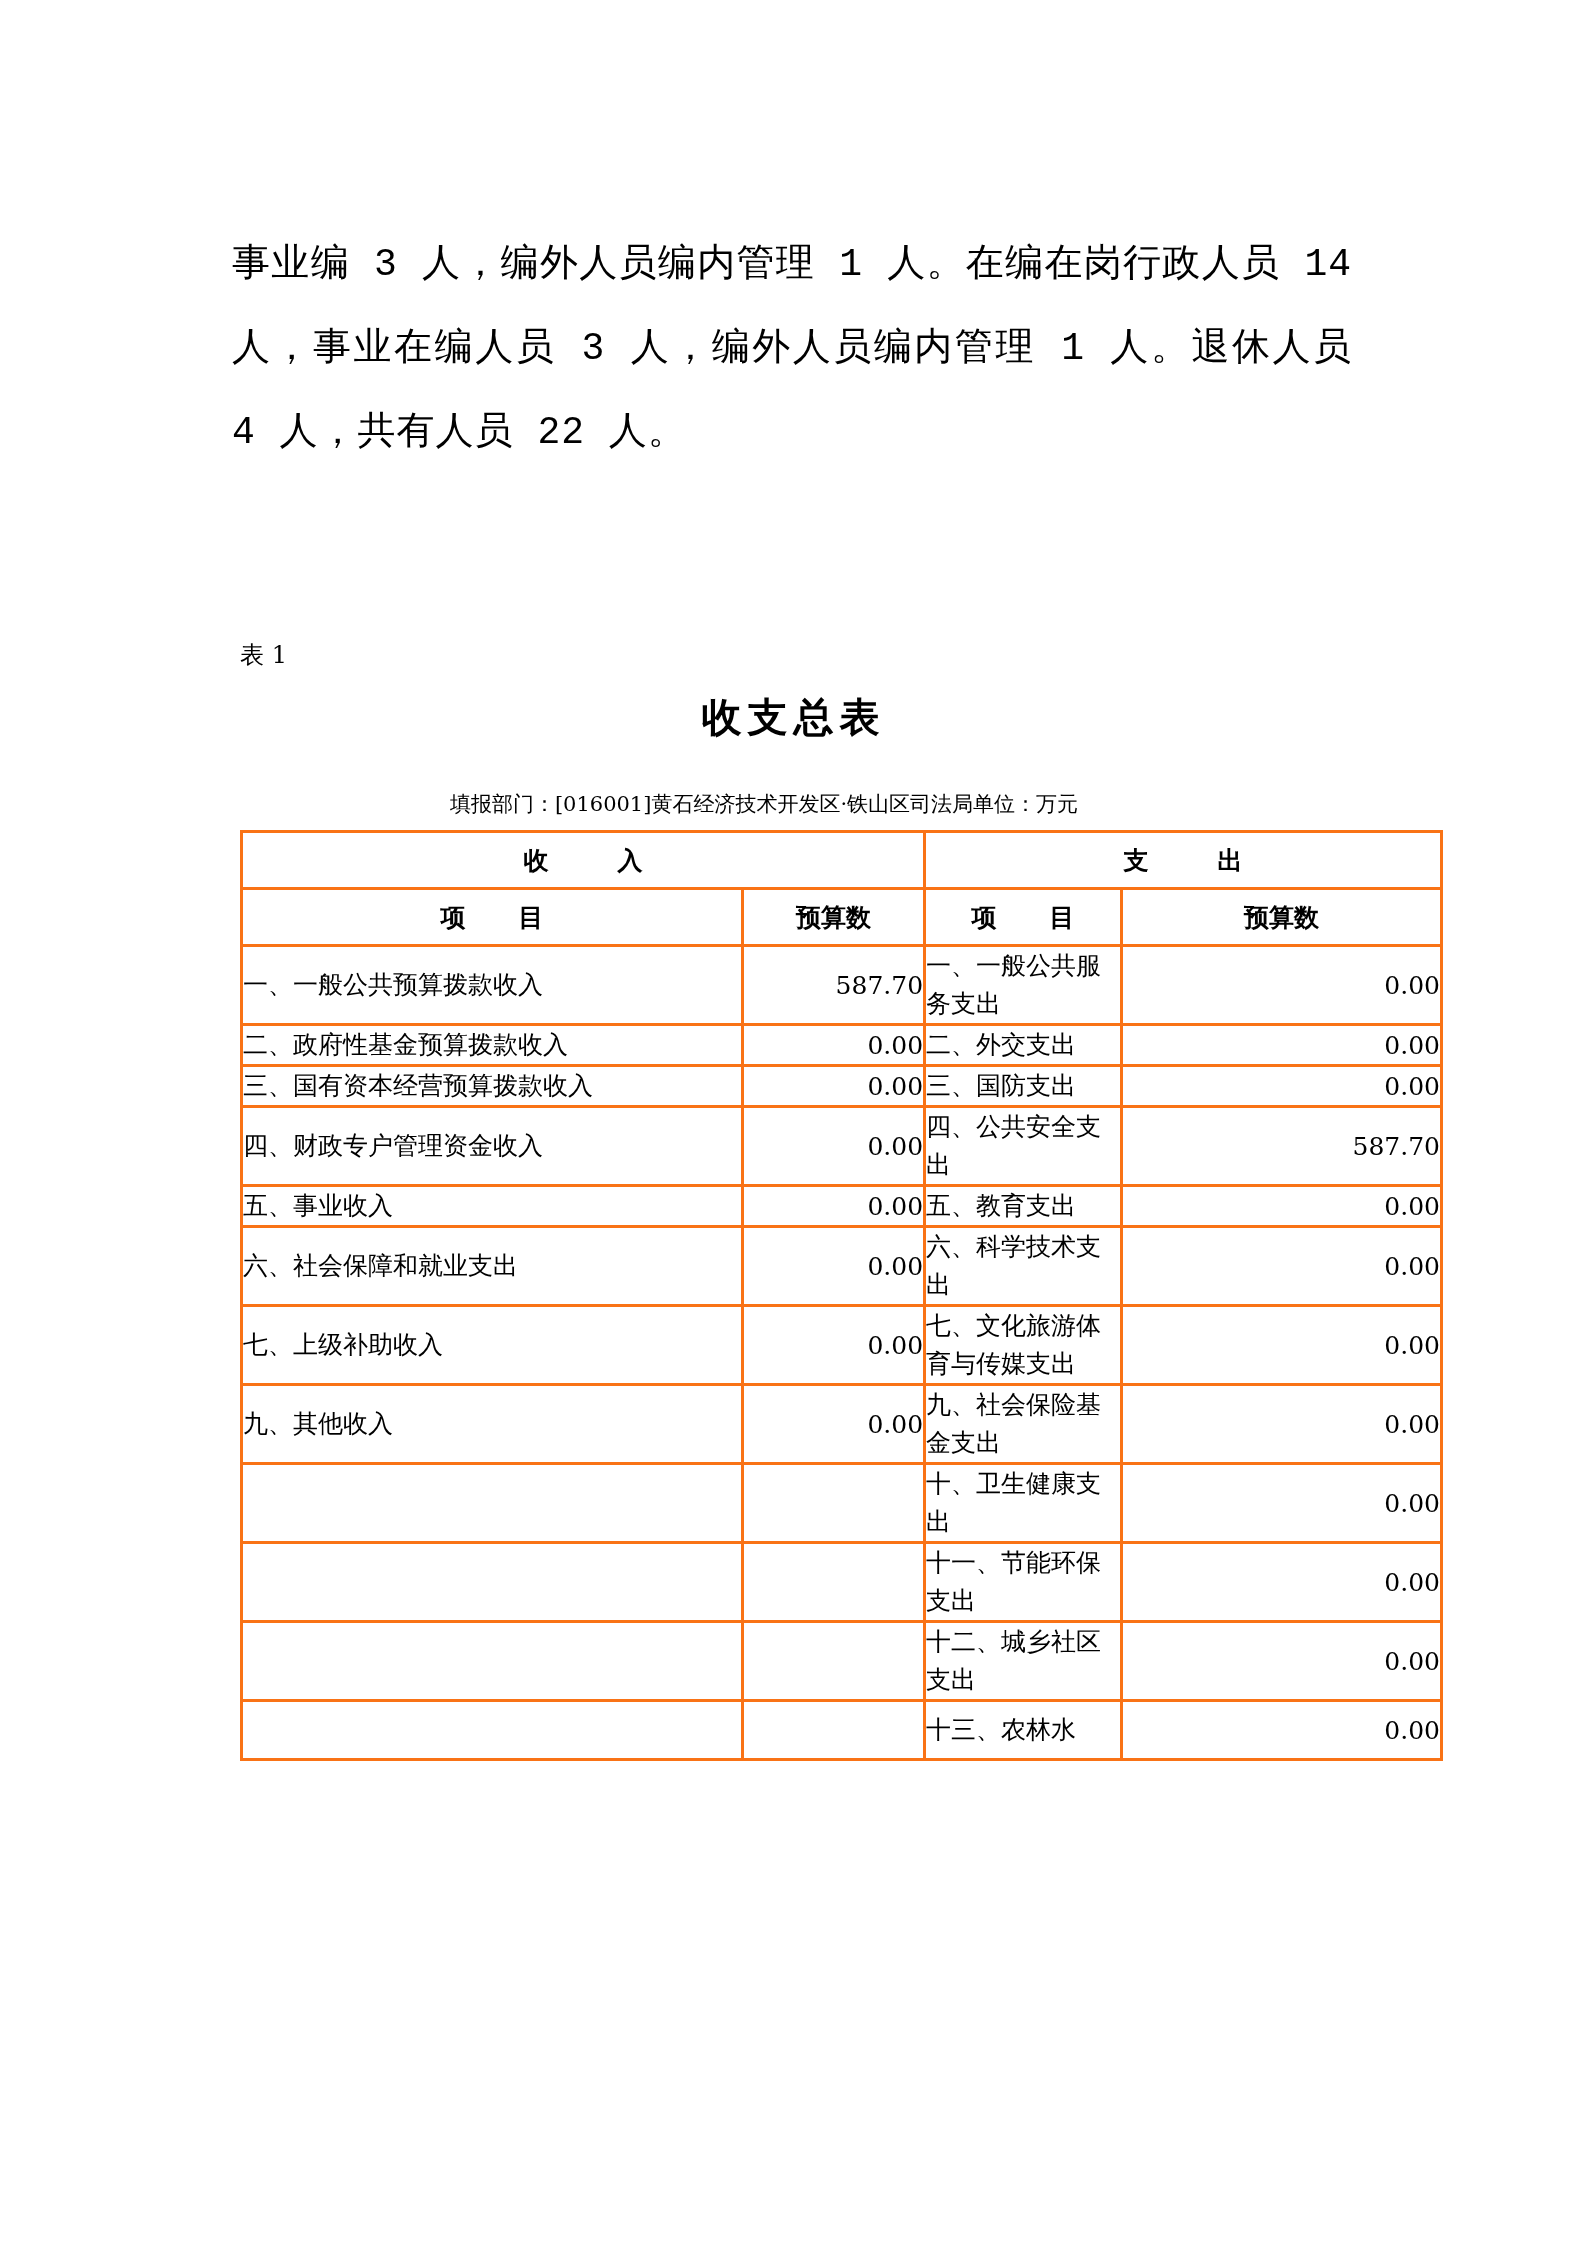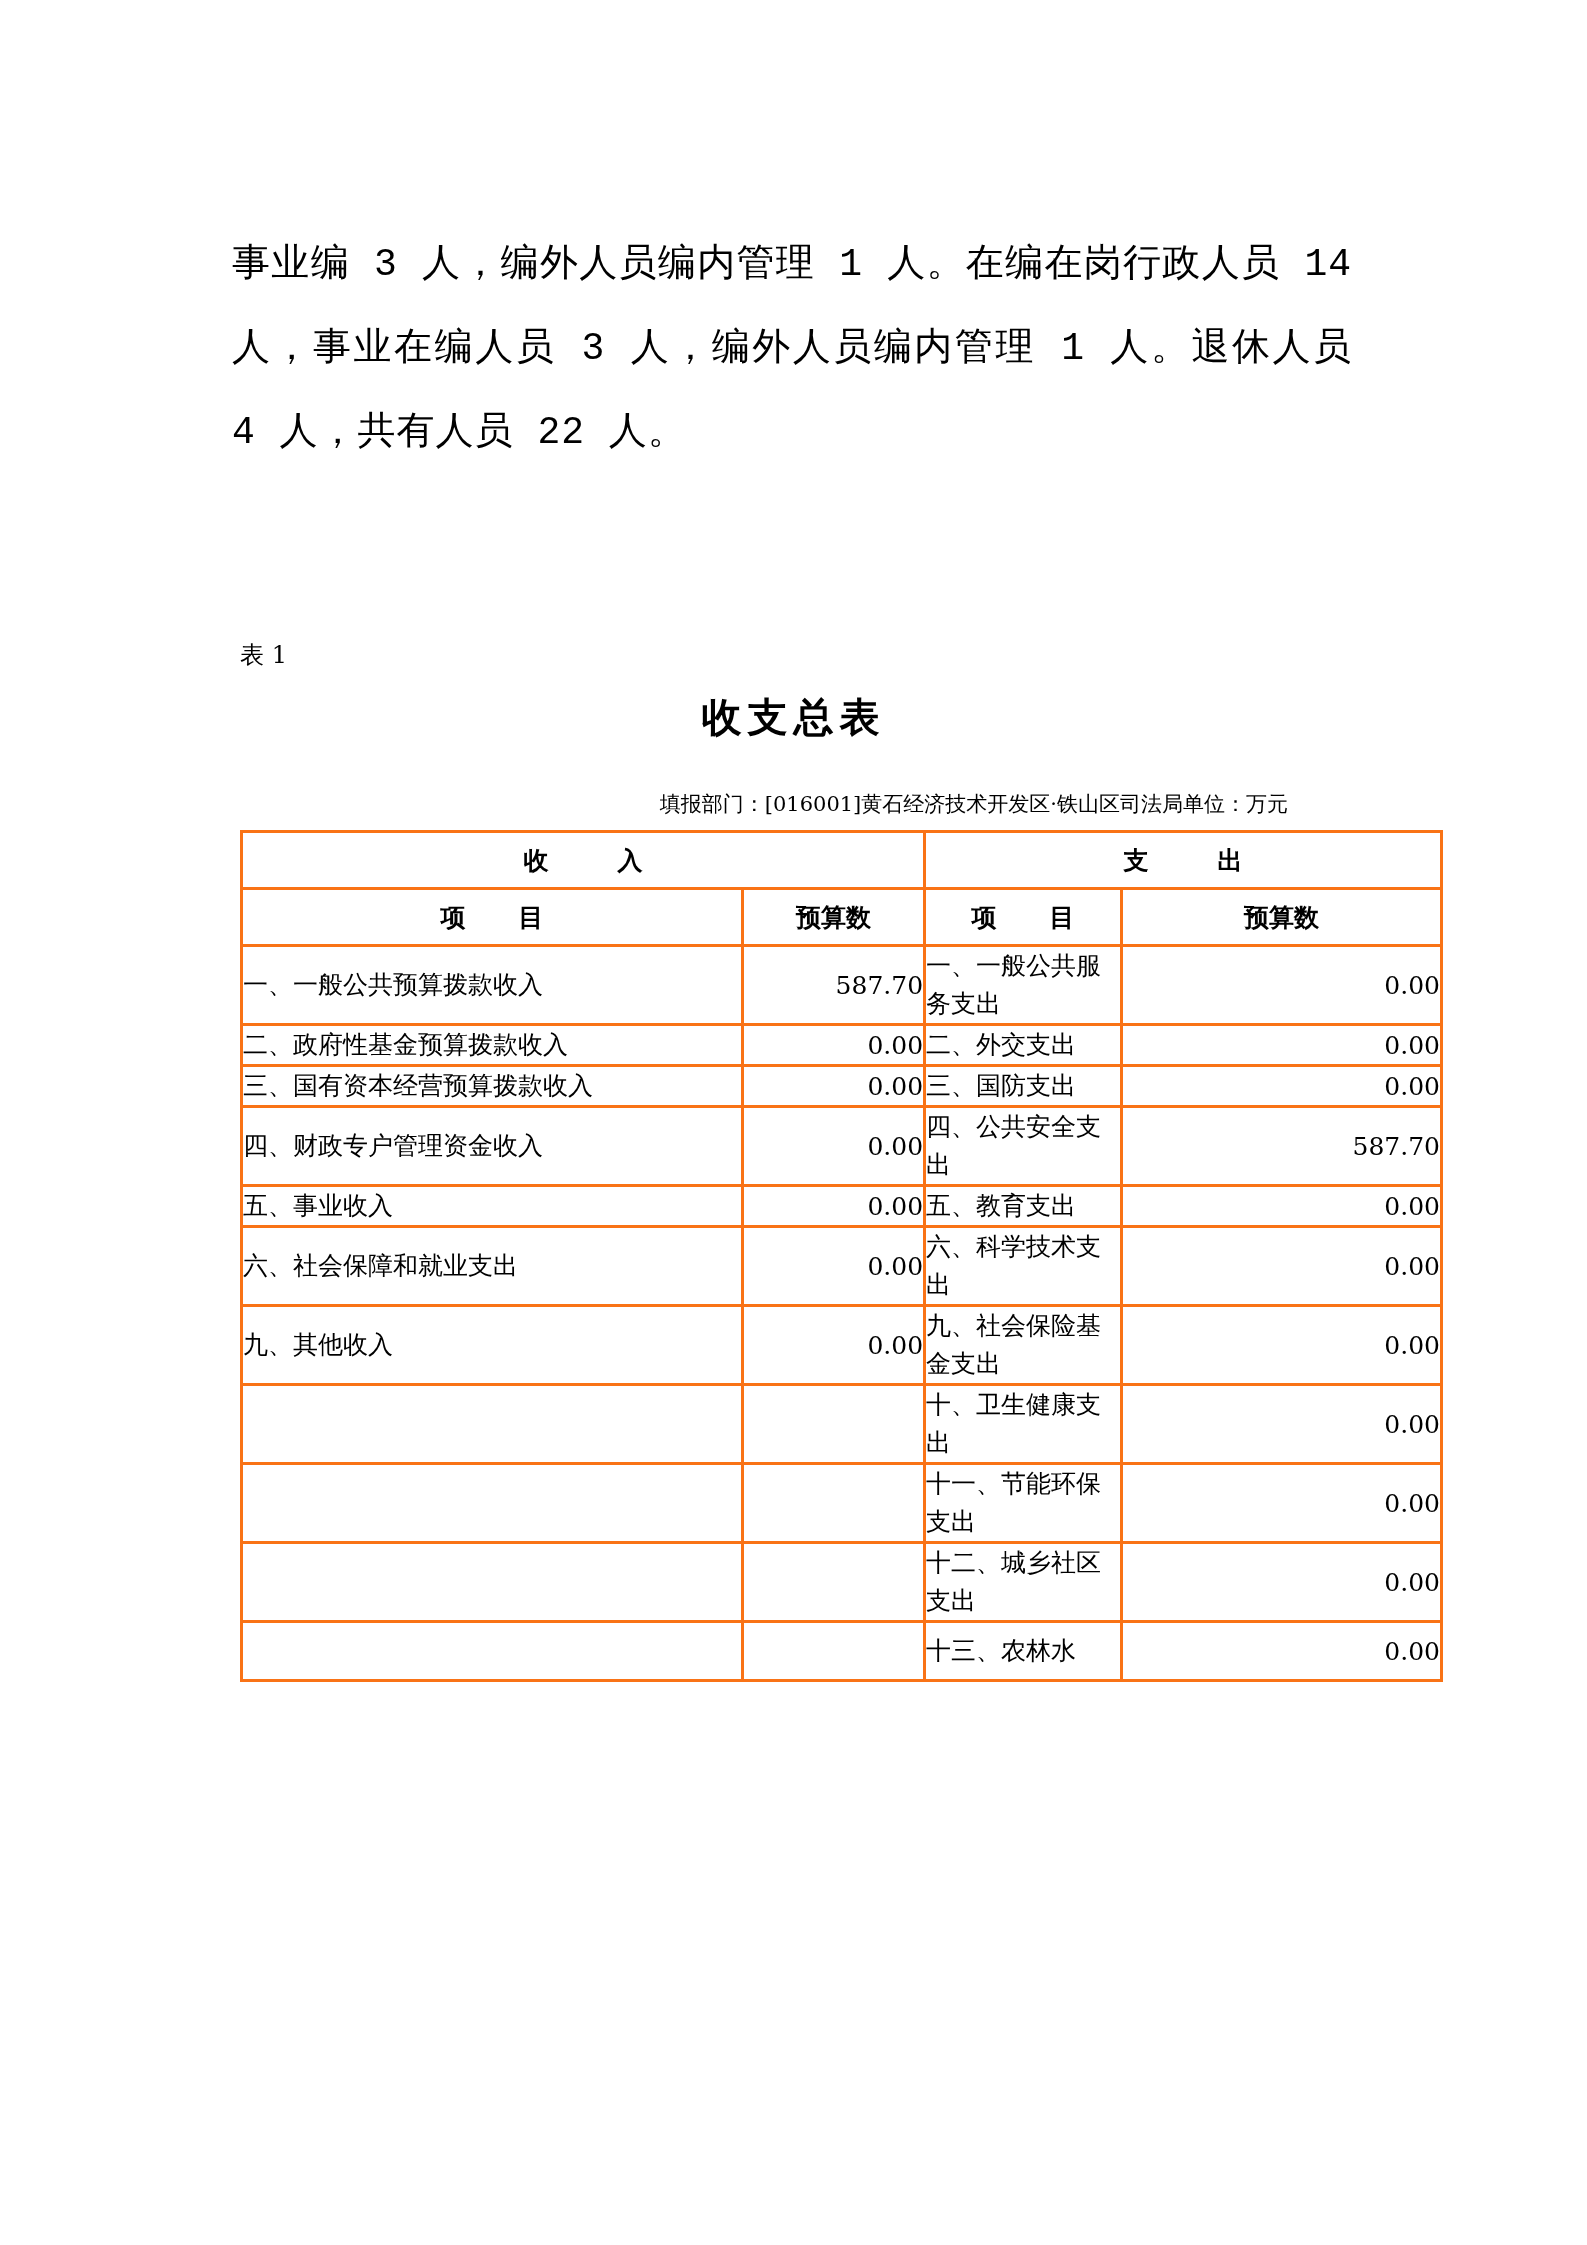--- a/index.html
+++ b/index.html
@@ -68,21 +68,21 @@
     letter-spacing: 6px;
   }
 
   
   .meta-row {
     position: absolute;
     left: 240px;
     top: 790px;
     width: 1110px;
     display: flex;
-    justify-content: flex-end;
+    justify-content: center;
     font-size: 21px;
     font-family: "DejaVu Serif", serif;
   }
   .meta-left { white-space: nowrap; }
   .meta-right { white-space: nowrap; padding-right: 62px; }
 
   
   .budget-table {
     position: absolute;
     left: 240px;
@@ -200,20 +200,26 @@
           <td class="item-cell">五、教育支出</td>
           <td class="num-cell">0.00</td>
         </tr>
         <tr>
           <td class="item-cell">六、社会保障和就业支出</td>
           <td class="num-cell">0.00</td>
           <td class="item-cell">六、科学技术支出</td>
           <td class="num-cell">0.00</td>
         </tr>
         <tr>
+          <td class="item-cell">七、上级补助收入</td>
+          <td class="num-cell">0.00</td>
+          <td class="item-cell">七、文化旅游体育与传媒支出</td>
+          <td class="num-cell">0.00</td>
+        </tr>
+        <tr>
           <td class="item-cell">九、其他收入</td>
           <td class="num-cell">0.00</td>
           <td class="item-cell">九、社会保险基金支出</td>
           <td class="num-cell">0.00</td>
         </tr>
         <tr>
           <td class="item-cell empty-cell"></td>
           <td class="num-cell empty-cell"></td>
           <td class="item-cell">十、卫生健康支出</td>
           <td class="num-cell">0.00</td>

